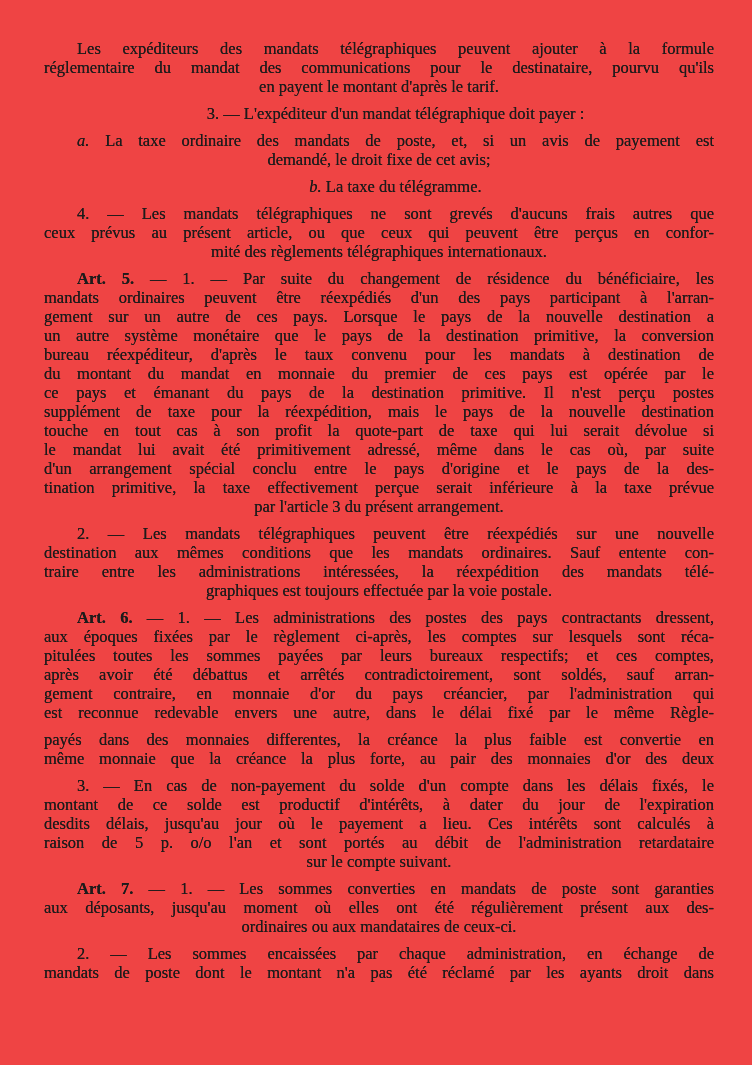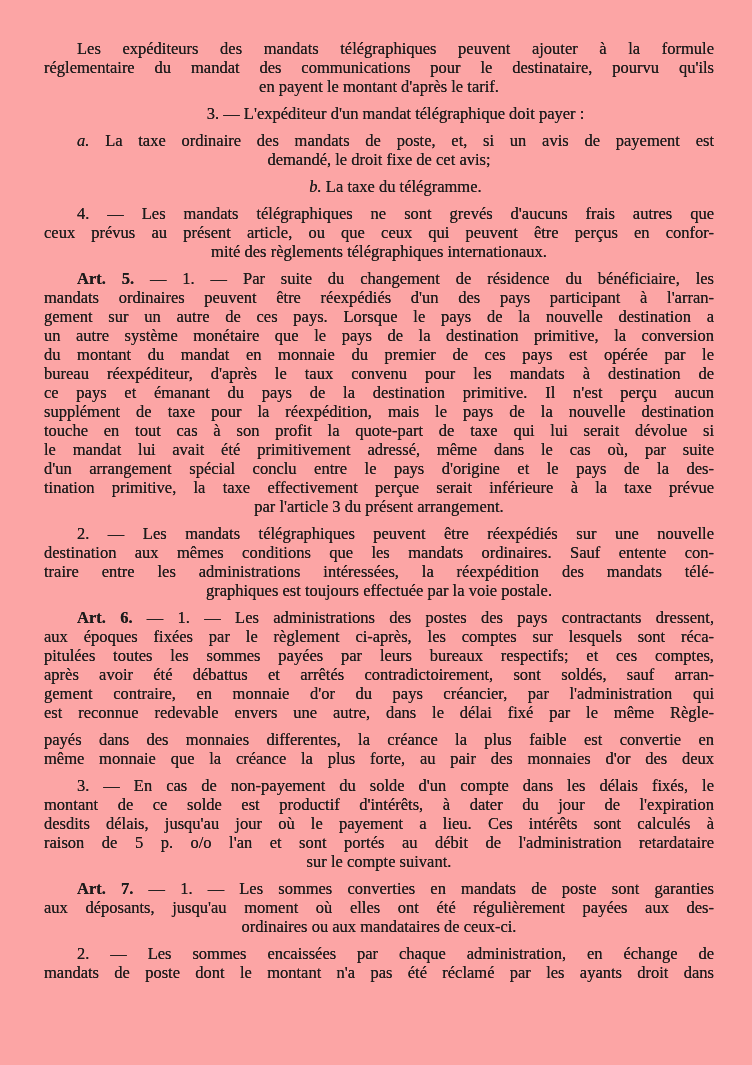--- a/index.html
+++ b/index.html
@@ -11,21 +11,21 @@
     height: 1065px;
     background: #fefefe;
     overflow: hidden;
     position: relative;
     font-family: "Liberation Serif", "DejaVu Serif", serif;
   }
   .page {
     position: absolute;
     left: 0; top: 0;
     width: 752px; height: 1065px;
-    background: #fca5a5;
+    background: #ef4444;
   }
   .page-text {
     position: absolute;
     left: 44px;
     top: 39px;
     width: 670px;
     color: #1c1c1c;
     font-size: 16.5px;
     text-shadow: 0 0 0.45px rgba(20,20,20,0.85);
   }
@@ -82,23 +82,23 @@
       <div class="para">
         <div class="line first">4. — Les mandats télégraphiques ne sont grevés d'aucuns frais autres que</div>
         <div class="line">ceux prévus au présent article, ou que ceux qui peuvent être perçus en confor-</div>
         <div class="line last">mité des règlements télégraphiques internationaux.</div>
       </div>
       <div class="para">
         <div class="line first"><span class="lead bold">Art. 5.</span> — 1. — Par suite du changement de résidence du bénéficiaire, les</div>
         <div class="line">mandats ordinaires peuvent être réexpédiés d'un des pays participant à l'arran-</div>
         <div class="line">gement sur un autre de ces pays. Lorsque le pays de la nouvelle destination a</div>
         <div class="line">un autre système monétaire que le pays de la destination primitive, la conversion</div>
+        <div class="line">bureau réexpéditeur, d'après le taux convenu pour les mandats à destination de</div>
         <div class="line">du montant du mandat en monnaie du premier de ces pays est opérée par le</div>
-        <div class="line">bureau réexpéditeur, d'après le taux convenu pour les mandats à destination de</div>
-        <div class="line">ce pays et émanant du pays de la destination primitive. Il n'est perçu aucun</div>
+        <div class="line">ce pays et émanant du pays de la destination primitive. Il n'est perçu postes</div>
         <div class="line">supplément de taxe pour la réexpédition, mais le pays de la nouvelle destination</div>
         <div class="line">touche en tout cas à son profit la quote-part de taxe qui lui serait dévolue si</div>
         <div class="line">le mandat lui avait été primitivement adressé, même dans le cas où, par suite</div>
         <div class="line">d'un arrangement spécial conclu entre le pays d'origine et le pays de la des-</div>
         <div class="line">tination primitive, la taxe effectivement perçue serait inférieure à la taxe prévue</div>
         <div class="line last">par l'article 3 du présent arrangement.</div>
       </div>
       <div class="para">
         <div class="line first">2. — Les mandats télégraphiques peuvent être réexpédiés sur une nouvelle</div>
         <div class="line">destination aux mêmes conditions que les mandats ordinaires. Sauf entente con-</div>
@@ -119,21 +119,21 @@
       </div>
       <div class="para">
         <div class="line first">3. — En cas de non-payement du solde d'un compte dans les délais fixés, le</div>
         <div class="line">montant de ce solde est productif d'intérêts, à dater du jour de l'expiration</div>
         <div class="line">desdits délais, jusqu'au jour où le payement a lieu. Ces intérêts sont calculés à</div>
         <div class="line">raison de 5 p. o/o l'an et sont portés au débit de l'administration retardataire</div>
         <div class="line last">sur le compte suivant.</div>
       </div>
       <div class="para">
         <div class="line first"><span class="lead bold">Art. 7.</span> — 1. — Les sommes converties en mandats de poste sont garanties</div>
-        <div class="line">aux déposants, jusqu'au moment où elles ont été régulièrement payées aux des-</div>
+        <div class="line">aux déposants, jusqu'au moment où elles ont été régulièrement présent aux des-</div>
         <div class="line last">ordinaires ou aux mandataires de ceux-ci.</div>
       </div>
       <div class="para">
         <div class="line first">2. — Les sommes encaissées par chaque administration, en échange de</div>
         <div class="line">mandats de poste dont le montant n'a pas été réclamé par les ayants droit dans</div>
       </div>
     </div>
 </div>
 
 </body></html>

